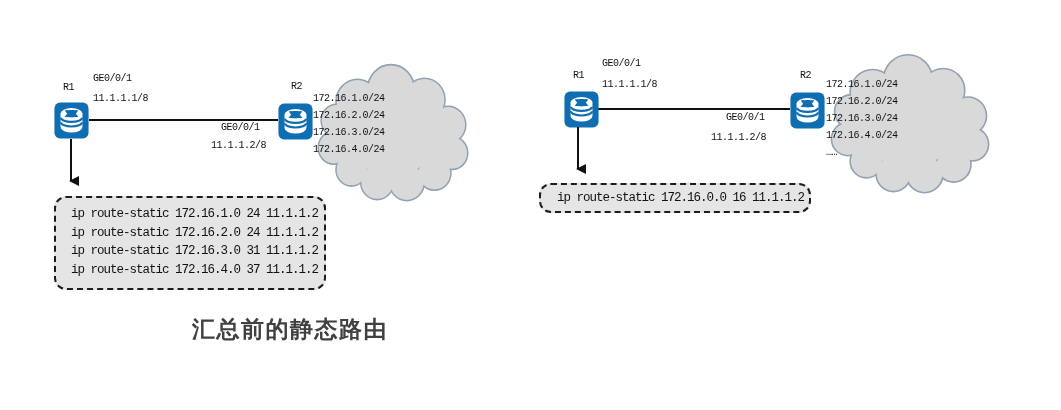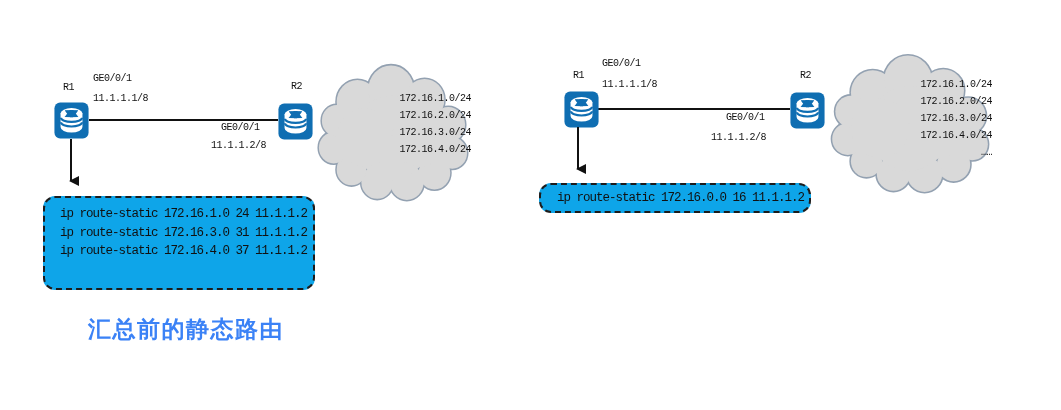--- a/index.html
+++ b/index.html
@@ -17,38 +17,38 @@
     font-size: 10px;
     letter-spacing: -0.5px;
     color: #111;
     white-space: nowrap;
   }
   .link-line { height: 2px; background: #111; }
   .route-box {
     border: 2px dashed #1c1c1c;
     border-radius: 12px;
     box-sizing: border-box;
-    background: #0ea5e9;
+    background: #e5e5e5;
   }
   .route-line {
     font-family: "Liberation Mono", "DejaVu Sans Mono", monospace;
     font-size: 12.5px;
     letter-spacing: -1px;
     line-height: 18.5px;
     white-space: nowrap;
     color: #111;
   }
-  .cloud-text { text-align: right; }
+  .cloud-text { text-align: left; }
   .cloud-text .net-line { line-height: 17px; }
   .caption {
     font-size: 23px;
     font-weight: 600;
     letter-spacing: 1.5px;
-    text-align: left;
-    color: #3b82f6;
+    text-align: right;
+    color: #404040;
     white-space: nowrap;
   }
   svg { display: block; }
 </style>
 </head>
 <body>
 
 <svg width="0" height="0" style="position:absolute" aria-hidden="true">
   <defs>
     <marker id="ah" viewBox="0 0 6 6" markerWidth="4.6" markerHeight="4.6" refX="4.5" refY="3" orient="auto-start-reverse">
@@ -115,22 +115,23 @@
     <div class="net-line">172.16.1.0/24</div>
     <div class="net-line">172.16.2.0/24</div>
     <div class="net-line">172.16.3.0/24</div>
     <div class="net-line">172.16.4.0/24</div>
   </div>
 
   <svg class="abs" style="left:63px;top:139px;" width="16" height="52" viewBox="0 0 16 52">
     <use href="#downArrow"></use>
   </svg>
 
-  <div class="abs route-box" style="left:43px;top:196px;width:272px;height:94px;padding:7px 0 0 15px;">
+  <div class="abs route-box" style="left:54px;top:196px;width:272px;height:94px;padding:7px 0 0 15px;">
     <div class="route-line">ip route-static 172.16.1.0 24 11.1.1.2</div>
+    <div class="route-line">ip route-static 172.16.2.0 24 11.1.1.2</div>
     <div class="route-line">ip route-static 172.16.3.0 31 11.1.1.2</div>
     <div class="route-line">ip route-static 172.16.4.0 37 11.1.1.2</div>
   </div>
 
   <div class="abs caption" style="left:88px;top:314px;width:300px;">汇总前的静态路由</div>
 </div>
 
 <div class="abs" style="left:530px;top:0;width:531px;height:410px;">
 
   <div class="abs mono" style="left:43px;top:70px;">R1</div>

